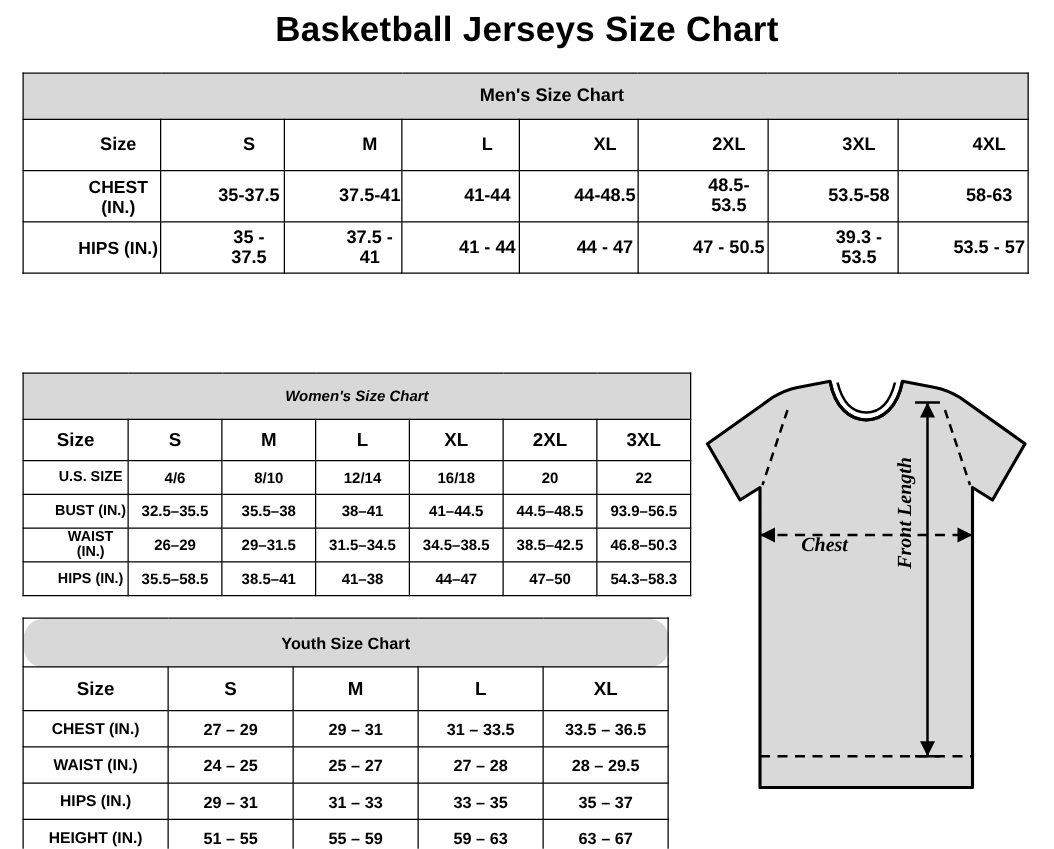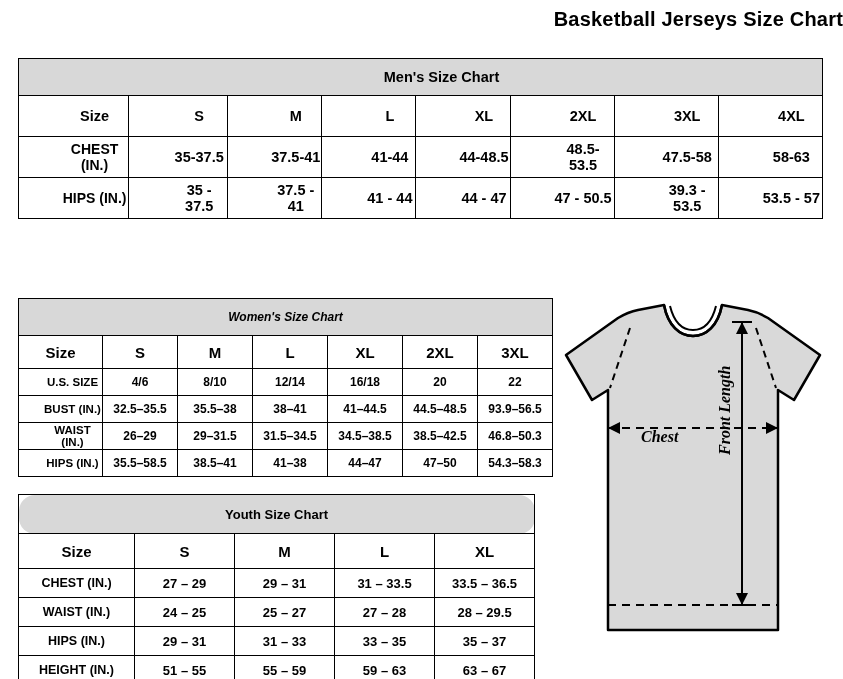--- a/index.html
+++ b/index.html
@@ -13,22 +13,22 @@
     position: relative;
     font-family: "Liberation Sans", sans-serif;
     color: #000000;
     overflow: hidden;
   }
   #page-title {
     position: absolute;
     top: 8px;
     left: 0;
     width: 843px;
-    text-align: right;
-    font-size: 20px;
+    text-align: center;
+    font-size: 28px;
     font-weight: bold;
     letter-spacing: 0.2px;
   }
 
   table.chart {
     border-collapse: collapse;
     table-layout: fixed;
     position: absolute;
     background: #ffffff;
   }
@@ -139,21 +139,21 @@
       <td class="hdr">3XL</td>
       <td class="hdr">4XL</td>
     </tr>
     <tr>
       <td class="rowlab">CHEST (IN.)</td>
       <td>35-37.5</td>
       <td>37.5-41</td>
       <td>41-44</td>
       <td>44-48.5</td>
       <td>48.5-53.5</td>
-      <td>47.5-58</td>
+      <td>53.5-58</td>
       <td>58-63</td>
     </tr>
     <tr>
       <td class="rowlab">HIPS (IN.)</td>
       <td>35 - 37.5</td>
       <td>37.5 - 41</td>
       <td>41 - 44</td>
       <td>44 - 47</td>
       <td>47 - 50.5</td>
       <td>39.3 - 53.5</td>

